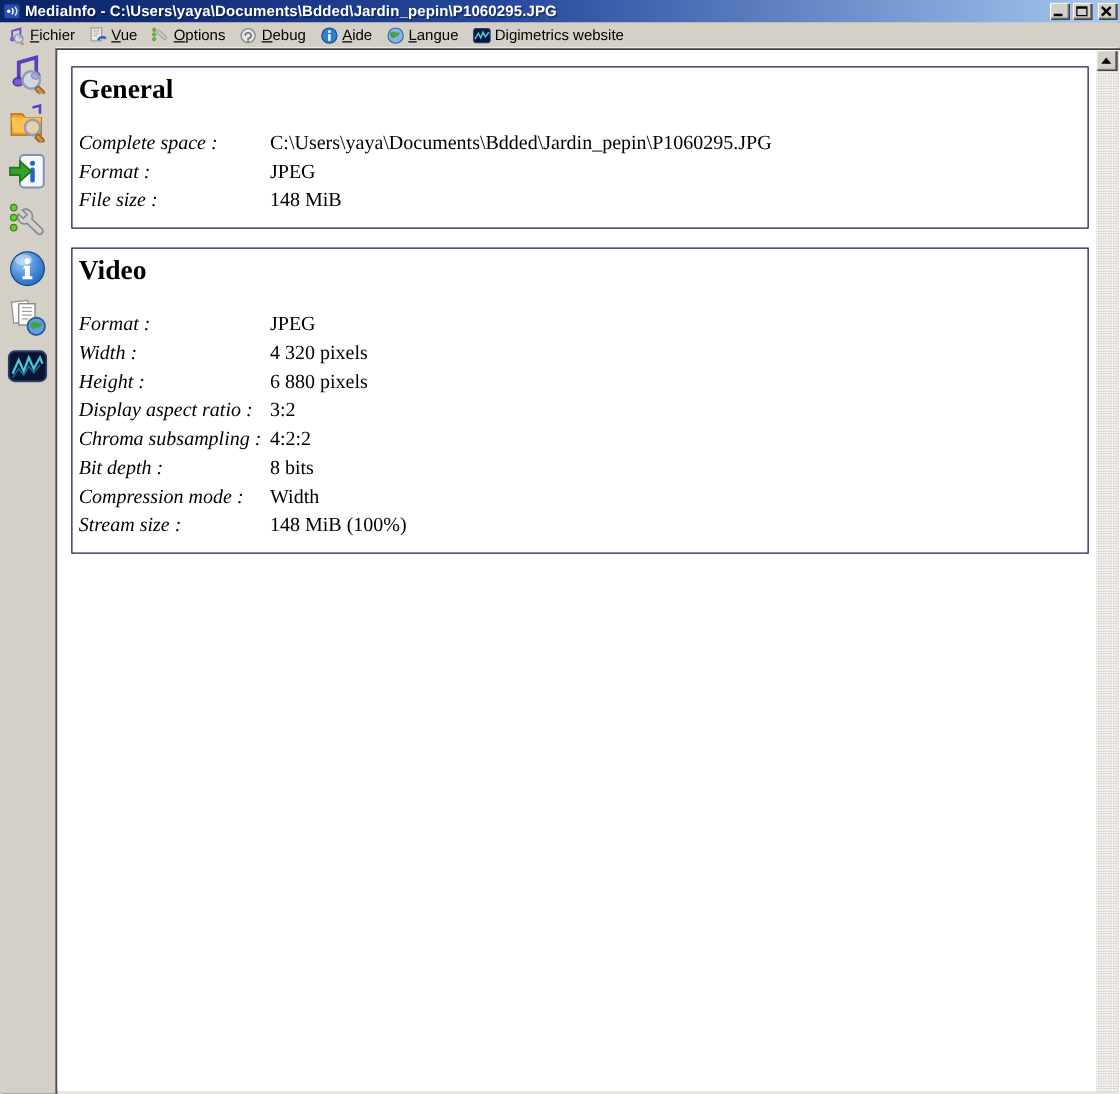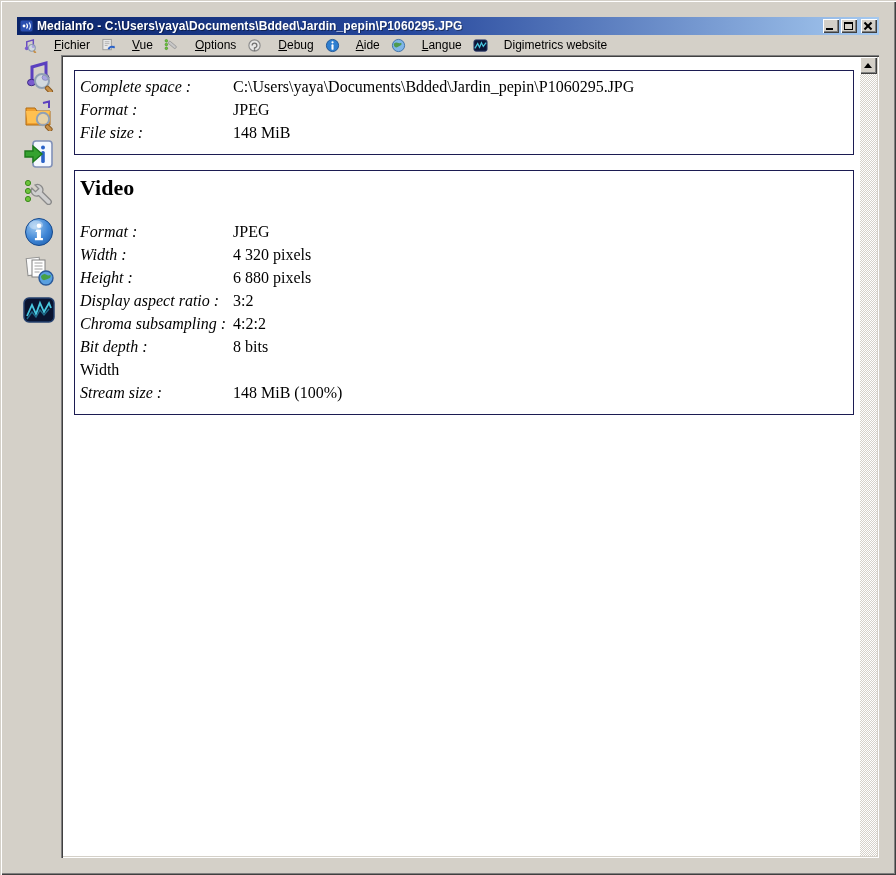--- a/index.html
+++ b/index.html
@@ -2,21 +2,21 @@
 <html><head>
 <meta charset="utf-8">
 <style>
   * { margin:0; padding:0; box-sizing:border-box; }
   html,body { width:896px; height:875px; background:#d4d0c8; font-family:"Liberation Sans",sans-serif; overflow:hidden; }
 
   .window {
     width:896px; height:875px; background:#d4d0c8; position:relative;
     box-shadow: inset 1px 1px 0 #d4d0c8, inset 2px 2px 0 #ffffff,
                 inset -1px -1px 0 #404040, inset -2px -2px 0 #808080;
-    padding:17px; display:flex; flex-direction:column;
+    padding:0; display:flex; flex-direction:column;
   }
 
   
   .titlebar {
     height:18px; flex:0 0 18px; display:flex; align-items:center;
     background:linear-gradient(90deg,#0a246a 0%,#26479c 45%,#a6caf0 100%);
     padding:0 2px; color:#fff;
   }
   .titlebar .app-icon { width:14px; height:14px; margin:0 3px 0 1px; flex:0 0 14px; }
   .titlebar .title-text { font-size:12px; font-weight:bold; white-space:nowrap; overflow:hidden;
@@ -27,21 +27,21 @@
     box-shadow: inset 1px 1px 0 #ffffff, inset -1px -1px 0 #404040, inset -2px -2px 0 #808080;
   }
   .tb-btn.maxb { margin-right:2px; }
   .g-min { position:absolute; left:3px; bottom:3px; width:7px; height:2px; background:#000; }
   .g-max { position:absolute; left:3px; top:3px; width:9px; height:8px; border:1px solid #000; border-top-width:2px; }
   .g-x1,.g-x2 { position:absolute; left:2px; top:6px; width:10px; height:2px; background:#000; }
   .g-x1 { transform:rotate(45deg); } .g-x2 { transform:rotate(-45deg); }
 
   
   .menubar { height:20px; flex:0 0 20px; display:flex; align-items:center; padding-left:2px; background:#d4d0c8; }
-  .menu-item { display:flex; align-items:flex-start; gap:16px; padding:1px 7px 1px 4px; font-size:12px; color:#000; cursor:default; }
+  .menu-item { display:flex; align-items:flex-start; gap:3px; padding:1px 7px 1px 4px; font-size:12px; color:#000; cursor:default; }
   .menu-item .mi-icon { width:15px; height:15px; display:inline-block; }
   .menu-item .mi-icon svg { width:15px; height:15px; display:block; }
   .menu-item u { text-decoration:underline; }
 
   
   .main { flex:1 1 auto; display:flex; min-height:0; }
   .toolbar { flex:0 0 44px; background:#d4d0c8; padding-top:4px; display:flex; flex-direction:column; align-items:center; }
   .tool-btn { width:36px; height:34px; margin-bottom:5px; display:flex; align-items:center; justify-content:center; cursor:default; }
   .tool-btn svg { width:32px; height:32px; display:block; }
 
@@ -258,20 +258,21 @@
               <path d="M4 22 l5-11 4 9 4-11 4 9 5-9 2 5" stroke="#49c8e0" stroke-width="1.8" fill="none"></path>
               <path d="M4 25 l5-7 4 5 4-7 4 5 5-6" stroke="#1f6a8a" stroke-width="1.4" fill="none"></path>
             </svg>
           </span>
         </div>
       </div>
 
     <div class="content-frame">
       <div class="content">
           <div class="section-box">
+            <div class="section-title">General</div>
             <div class="info-row">
               <span class="info-label">Complete space :</span>
               <span class="info-value">C:\Users\yaya\Documents\Bdded\Jardin_pepin\P1060295.JPG</span>
             </div>
             <div class="info-row">
               <span class="info-label">Format :</span>
               <span class="info-value">JPEG</span>
             </div>
             <div class="info-row">
               <span class="info-label">File size :</span>
@@ -298,20 +299,21 @@
             </div>
             <div class="info-row">
               <span class="info-label">Chroma subsampling :</span>
               <span class="info-value">4:2:2</span>
             </div>
             <div class="info-row">
               <span class="info-label">Bit depth :</span>
               <span class="info-value">8 bits</span>
             </div>
             <div class="info-row">
+              <span class="info-label">Compression mode :</span>
               <span class="info-value">Width</span>
             </div>
             <div class="info-row">
               <span class="info-label">Stream size :</span>
               <span class="info-value">148 MiB (100%)</span>
             </div>
           </div>
         </div>
       <div class="scrollbar">
         <div class="sb-up"></div>

